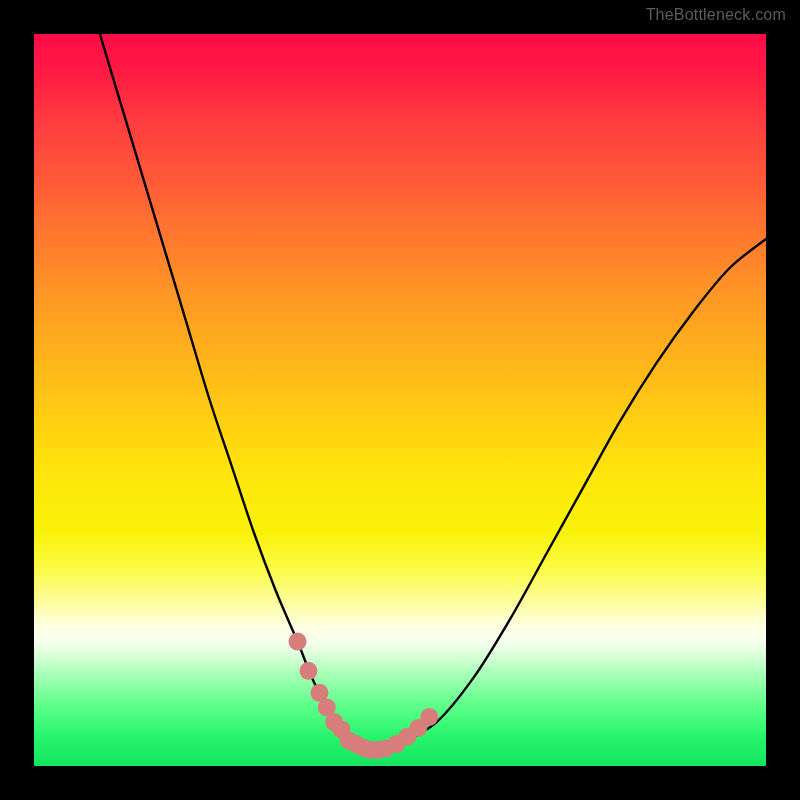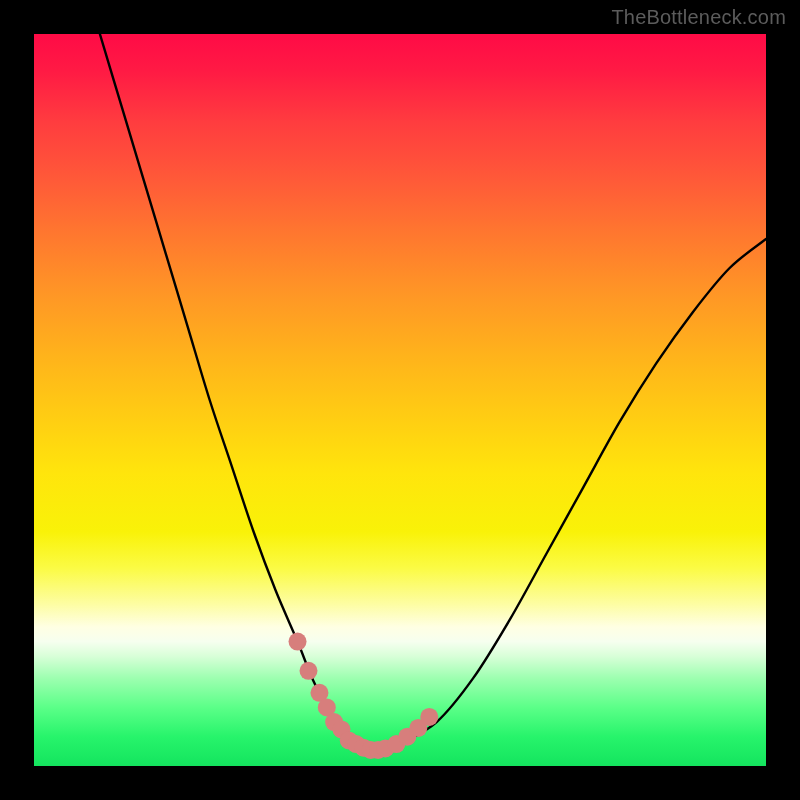--- a/index.html
+++ b/index.html
@@ -43,21 +43,21 @@
       #5bff88 92%,
       #27f46b 96%,
       #14e45e 100%
     );
   }
   .watermark {
     position: absolute;
     top: 6px;
     right: 14px;
     color: #5c5c5c;
-    font-size: 20px;
+    font-size: 16px;
     letter-spacing: 0.2px;
     font-weight: 400;
   }
   svg.curve {
     position: absolute;
     left: 34px;
     top: 34px;
     width: 732px;
     height: 732px;
   }

